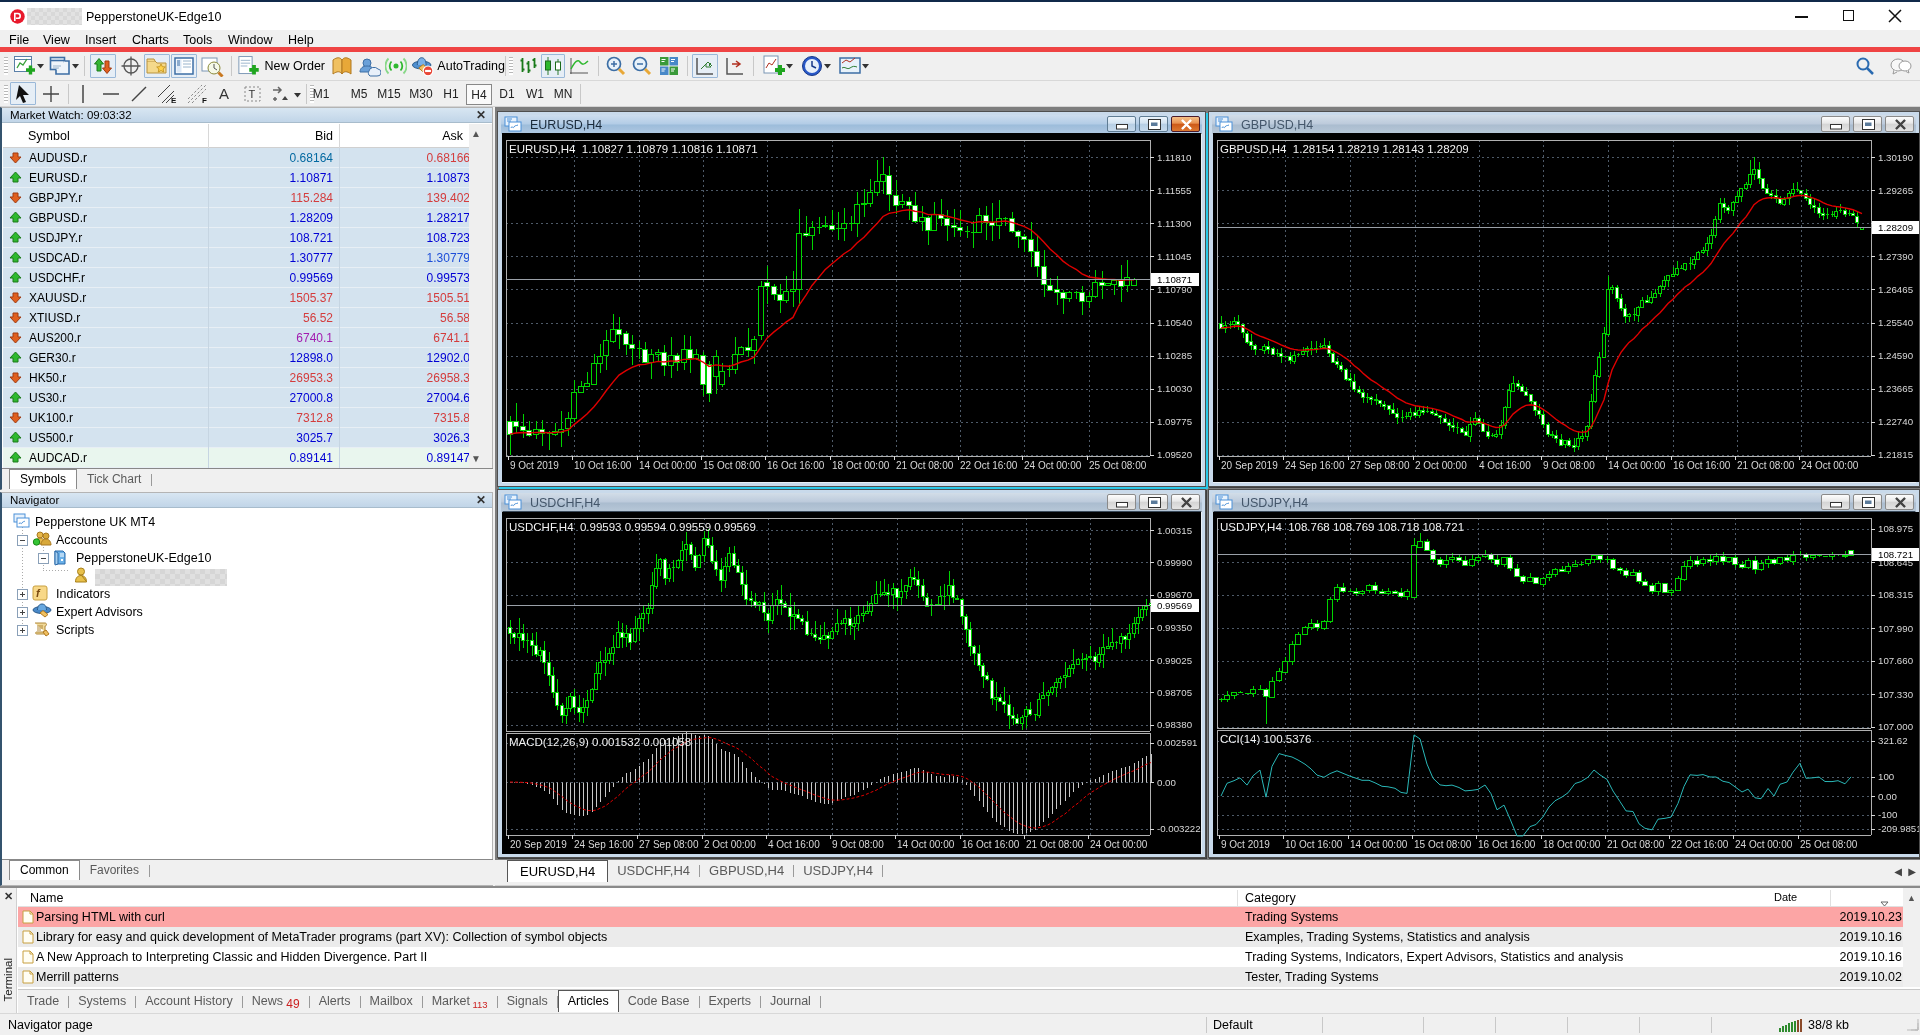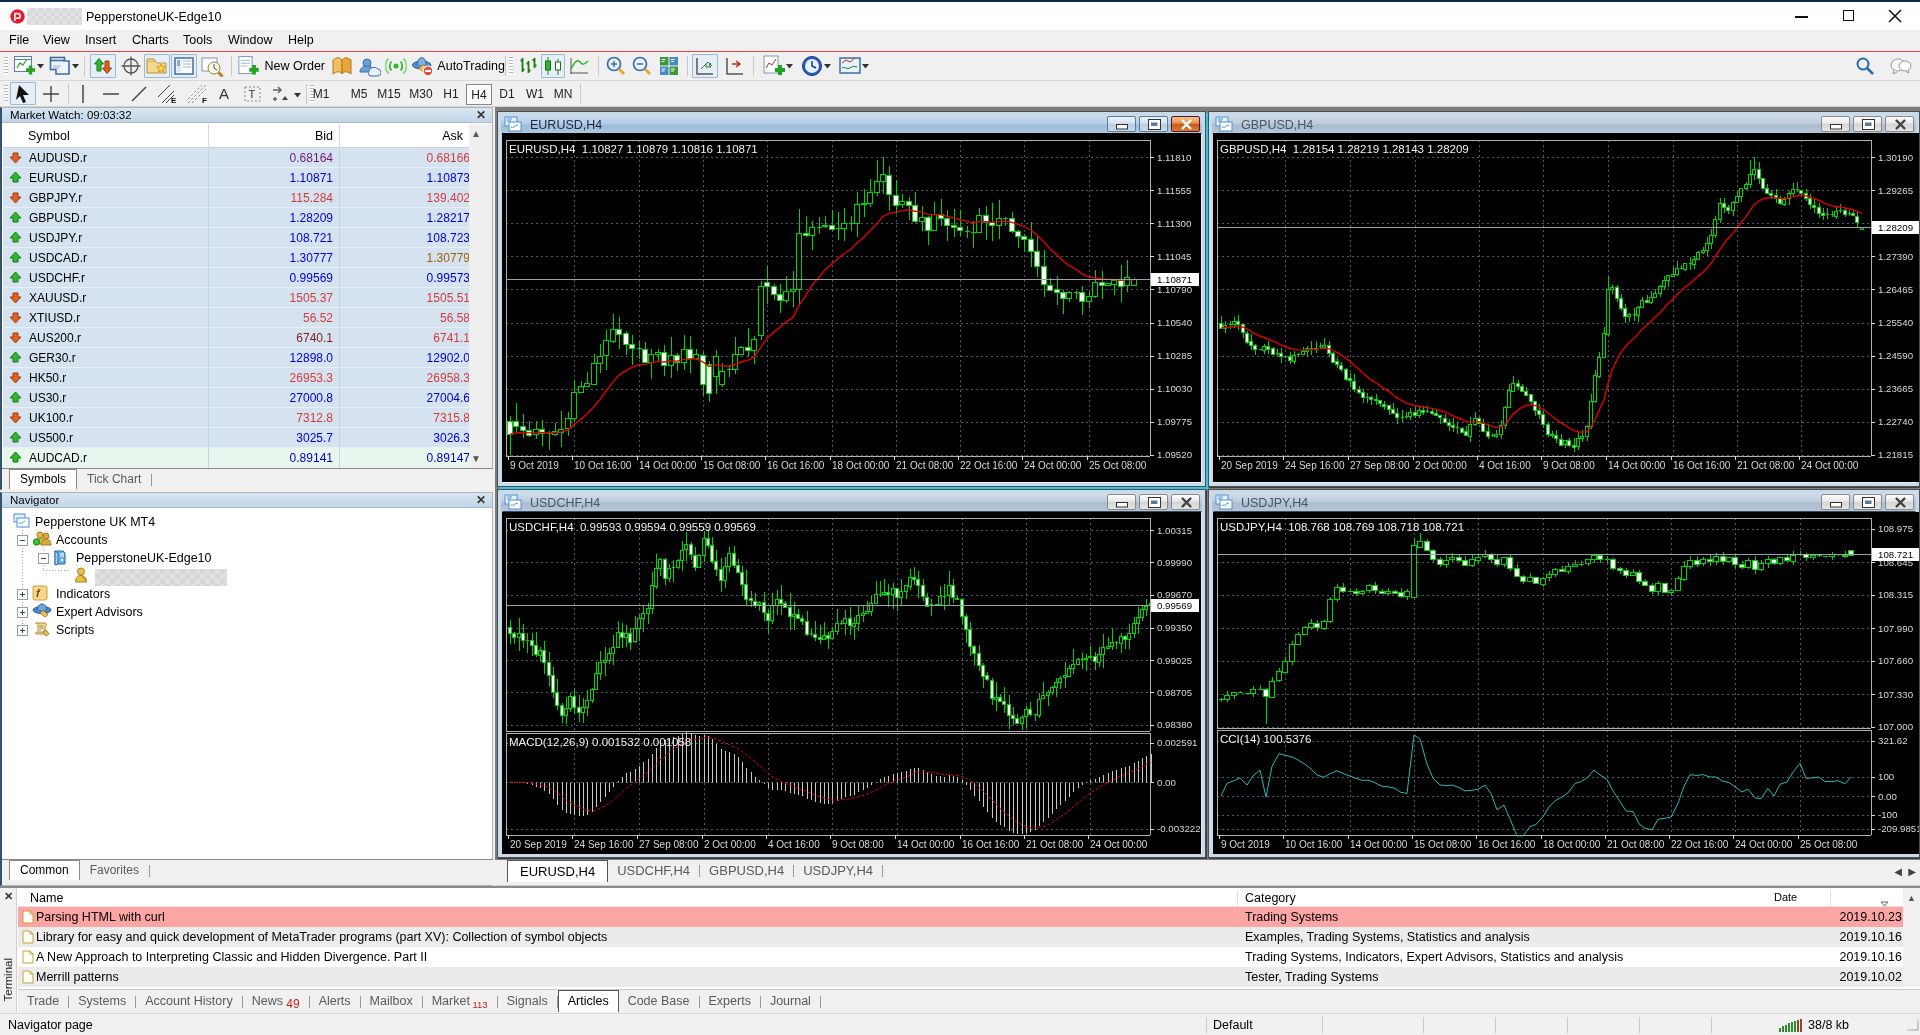--- a/index.html
+++ b/index.html
@@ -26,21 +26,21 @@
         <path d="M4.8 12V4.5h3a2.4 2.4 0 010 4.8H6" stroke="#fff" stroke-width="1.6" fill="none"></path>
       </svg></div>
     <div class="abs" style="left:27px;top:6px;width:55px;height:17px;background:#dedede;background-image:repeating-conic-gradient(#d8d8d8 0 25%,#e2e2e2 0 50%);background-size:8px 8px"></div>
     <div class="abs" style="left:86px;top:8px;font-size:12.5px">PepperstoneUK-Edge10</div>
     <div class="abs" style="left:1795px;top:14px;width:13px;height:1.5px;background:#111"></div>
     <div class="abs" style="left:1843px;top:8px;width:11px;height:11px;border:1.5px solid #111"></div>
     <div class="abs" style="left:1888px;top:7px"><svg width="14" height="14" viewBox="0 0 14 14" style="">
         <path d="M1 1l12 12M13 1L1 13" stroke="#111" stroke-width="1.5"></path>
       </svg></div>
   </div>
-<div class="abs" style="left:0;top:30px;width:1920px;height:22px;background:#f0f0f0;border-bottom:1px solid #ef4444">
+<div class="abs" style="left:0;top:30px;width:1920px;height:22px;background:#f0f0f0;border-bottom:5px solid #ef4444">
     <div class="abs" style="left:9px;top:3px;font-size:12.5px">File</div>
     <div class="abs" style="left:43px;top:3px;font-size:12.5px">View</div>
     <div class="abs" style="left:85px;top:3px;font-size:12.5px">Insert</div>
     <div class="abs" style="left:132px;top:3px;font-size:12.5px">Charts</div>
     <div class="abs" style="left:183px;top:3px;font-size:12.5px">Tools</div>
     <div class="abs" style="left:228px;top:3px;font-size:12.5px">Window</div>
     <div class="abs" style="left:288px;top:3px;font-size:12.5px">Help</div>
   </div>
 <div class="abs" style="left:0;top:52px;width:1920px;height:29px;background:#f0f0f0;border-bottom:1px solid #d8d8d8">
     <div class="grip" style="left:4px"></div>
@@ -1090,21 +1090,21 @@
       <div class="abs" style="left:210px;top:5px;width:120px;text-align:right;font-size:12.5px">Bid</div>
       <div class="abs" style="left:340px;top:5px;width:120px;text-align:right;font-size:12.5px">Ask</div>
       <div class="abs" style="left:205px;top:0;width:1px;height:24px;background:#d8d8d8"></div>
       <div class="abs" style="left:336px;top:0;width:1px;height:24px;background:#d8d8d8"></div>
     </div>
     <div class="mwrow" style="top:40px;background:#d4e3ef">
       <div class="abs" style="left:6px;top:3px"><svg width="13" height="13" viewBox="0 0 13 13">
           <path d="M6.5 12L1 6h3V2h5v4h3z" fill="#e06020" stroke="#a03a10"></path>
         </svg></div>
       <div class="mwsym">AUDUSD.r</div>
-      <div class="mwbid" style="left:210px;color:#701a75">0.68164</div>
+      <div class="mwbid" style="left:210px;color:#0369a1">0.68164</div>
       <div class="mwbid" style="left:340px;width:127px;color:#d43c3c">0.68166</div>
       <div class="abs" style="left:205px;top:0;width:1px;height:20px;background:#c6d5e2"></div>
       <div class="abs" style="left:336px;top:0;width:1px;height:20px;background:#c6d5e2"></div>
     </div>
     <div class="mwrow" style="top:60px;background:#d4e3ef">
       <div class="abs" style="left:6px;top:3px"><svg width="13" height="13" viewBox="0 0 13 13">
           <path d="M6.5 1L12 7H9v4H4V7H1z" fill="#2eb82e" stroke="#1a7a1a"></path>
         </svg></div>
       <div class="mwsym">EURUSD.r</div>
       <div class="mwbid" style="left:210px;color:#0000d4">1.10871</div>
@@ -1141,21 +1141,21 @@
       <div class="mwbid" style="left:340px;width:127px;color:#0000d4">108.723</div>
       <div class="abs" style="left:205px;top:0;width:1px;height:20px;background:#c6d5e2"></div>
       <div class="abs" style="left:336px;top:0;width:1px;height:20px;background:#c6d5e2"></div>
     </div>
     <div class="mwrow" style="top:140px;background:#d4e3ef">
       <div class="abs" style="left:6px;top:3px"><svg width="13" height="13" viewBox="0 0 13 13">
           <path d="M6.5 1L12 7H9v4H4V7H1z" fill="#2eb82e" stroke="#1a7a1a"></path>
         </svg></div>
       <div class="mwsym">USDCAD.r</div>
       <div class="mwbid" style="left:210px;color:#0000d4">1.30777</div>
-      <div class="mwbid" style="left:340px;width:127px;color:#a16207">1.30779</div>
+      <div class="mwbid" style="left:340px;width:127px;color:#1d4ed8">1.30779</div>
       <div class="abs" style="left:205px;top:0;width:1px;height:20px;background:#c6d5e2"></div>
       <div class="abs" style="left:336px;top:0;width:1px;height:20px;background:#c6d5e2"></div>
     </div>
     <div class="mwrow" style="top:160px;background:#d4e3ef">
       <div class="abs" style="left:6px;top:3px"><svg width="13" height="13" viewBox="0 0 13 13">
           <path d="M6.5 1L12 7H9v4H4V7H1z" fill="#2eb82e" stroke="#1a7a1a"></path>
         </svg></div>
       <div class="mwsym">USDCHF.r</div>
       <div class="mwbid" style="left:210px;color:#0000d4">0.99569</div>
       <div class="mwbid" style="left:340px;width:127px;color:#0000d4">0.99573</div>
@@ -1180,21 +1180,21 @@
       <div class="mwbid" style="left:210px;color:#d43c3c">56.52</div>
       <div class="mwbid" style="left:340px;width:127px;color:#d43c3c">56.58</div>
       <div class="abs" style="left:205px;top:0;width:1px;height:20px;background:#c6d5e2"></div>
       <div class="abs" style="left:336px;top:0;width:1px;height:20px;background:#c6d5e2"></div>
     </div>
     <div class="mwrow" style="top:220px;background:#d4e3ef">
       <div class="abs" style="left:6px;top:3px"><svg width="13" height="13" viewBox="0 0 13 13">
           <path d="M6.5 12L1 6h3V2h5v4h3z" fill="#e06020" stroke="#a03a10"></path>
         </svg></div>
       <div class="mwsym">AUS200.r</div>
-      <div class="mwbid" style="left:210px;color:#7f1d1d">6740.1</div>
+      <div class="mwbid" style="left:210px;color:#a21caf">6740.1</div>
       <div class="mwbid" style="left:340px;width:127px;color:#d43c3c">6741.1</div>
       <div class="abs" style="left:205px;top:0;width:1px;height:20px;background:#c6d5e2"></div>
       <div class="abs" style="left:336px;top:0;width:1px;height:20px;background:#c6d5e2"></div>
     </div>
     <div class="mwrow" style="top:240px;background:#d4e3ef">
       <div class="abs" style="left:6px;top:3px"><svg width="13" height="13" viewBox="0 0 13 13">
           <path d="M6.5 1L12 7H9v4H4V7H1z" fill="#2eb82e" stroke="#1a7a1a"></path>
         </svg></div>
       <div class="mwsym">GER30.r</div>
       <div class="mwbid" style="left:210px;color:#0000d4">12898.0</div>

